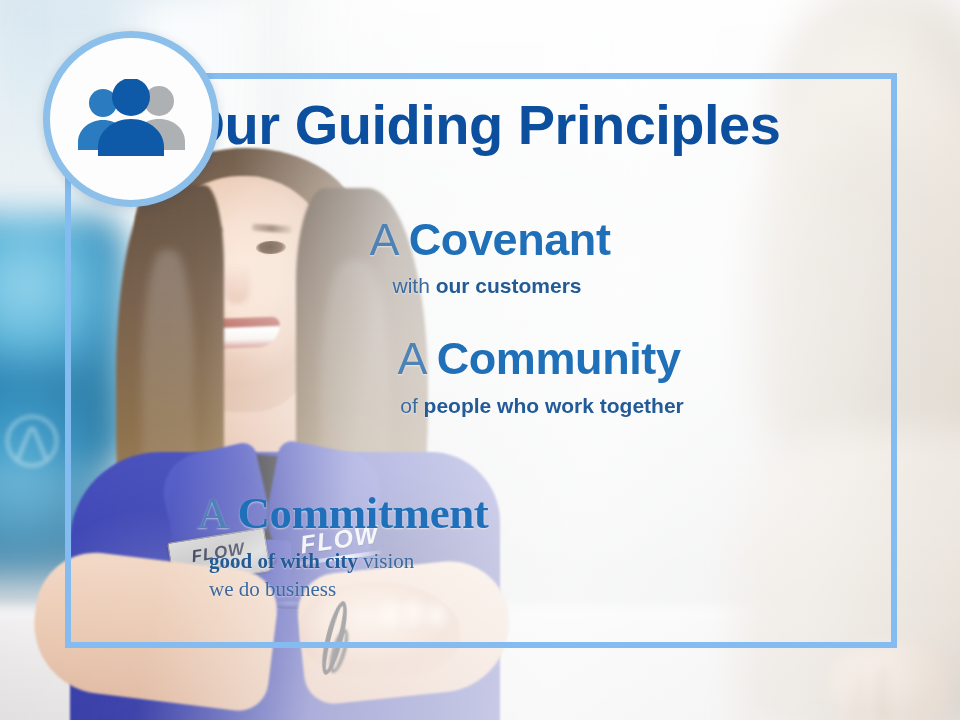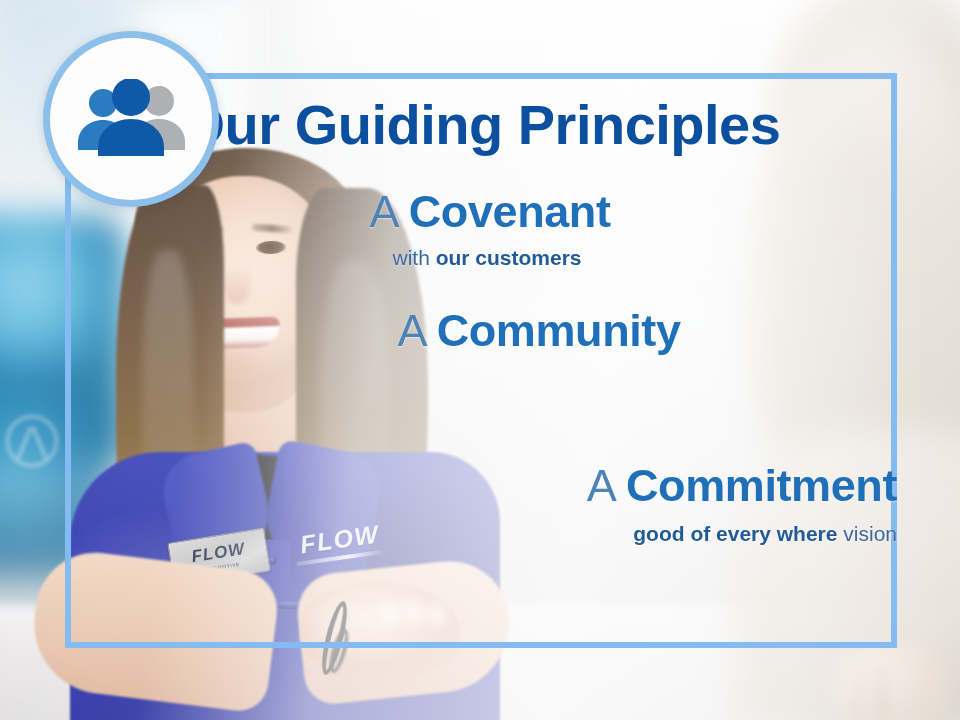--- a/index.html
+++ b/index.html
@@ -380,20 +380,21 @@
     font-weight:bold;
     color:#0c4f9e;
     letter-spacing:-.5px;
     text-shadow:0 1px 2px rgba(255,255,255,.6);
   }
   .block{ position:absolute; width:832px; }
   .headline{
     font-size:45px; line-height:1.02; letter-spacing:-.4px;
     color:#2071b8;
     text-shadow:0 1px 2px rgba(255,255,255,.55);
+    margin-top:28px;
   }
   .headline .thin{ font-weight:normal; color:#4f82b5; }
   .headline .bold{ font-weight:bold; color:#1f70b8; }
   .sub{
     font-size:21px; line-height:1.32;
     color:#3b6aa0;
     text-shadow:0 1px 2px rgba(255,255,255,.5);
   }
   .sub .b{ font-weight:bold; color:#235b96; }
   .sub .n{ font-weight:normal; }
@@ -402,21 +403,21 @@
   .b1{ left:0; top:116px; text-align:center; }
   .b1 .headline{ padding-left:18px; }
   .b1 .sub{ margin-top:9px; padding-left:12px; }
 
   
   .b2{ left:0; top:235px; text-align:center;padding-left:46px; }
   .b2 .headline{ padding-left:70px; }
   .b2 .sub{ margin-top:10px; padding-left:76px; }
 
   
-  .b3{ left:0; top:390px; text-align:right; }
+  .b3{ left:0; top:390px; text-align:left;font-family:Liberation Serif, serif; }
   .b3 .headline{ padding-left:132px; }
   .b3 .sub{ margin-top:11px; padding-left:144px; }
 </style>
 </head>
 <body>
 
 <div id="stage">
 
   <div class="photo">
 
@@ -504,31 +505,37 @@
         </div>
       </div>
     </div>
 
     <div class="block b2">
       <div class="headline">
         <span class="thin">A</span>
         <span class="bold">Community</span>
       </div>
       <div class="sub">
+        <div>
+          <span class="n">of </span><span class="b">people who work together</span>
+        </div>
       </div>
     </div>
 
     <div class="block b3">
       <div class="headline">
         <span class="thin">A</span>
         <span class="bold">Commitment</span>
       </div>
       <div class="sub">
         <div>
-          <span class="b">good of every where</span><span class="n"> vision</span>
+          <span class="b">good of with city</span><span class="n"> vision</span>
+        </div>
+        <div>
+          <span class="n">we do business</span>
         </div>
       </div>
     </div>
   </div>
 
   <div class="badge">
     <span>
       <svg width="118" height="80" viewBox="0 0 118 80" aria-hidden="true">
 
         <g fill="#aeb1b4">

